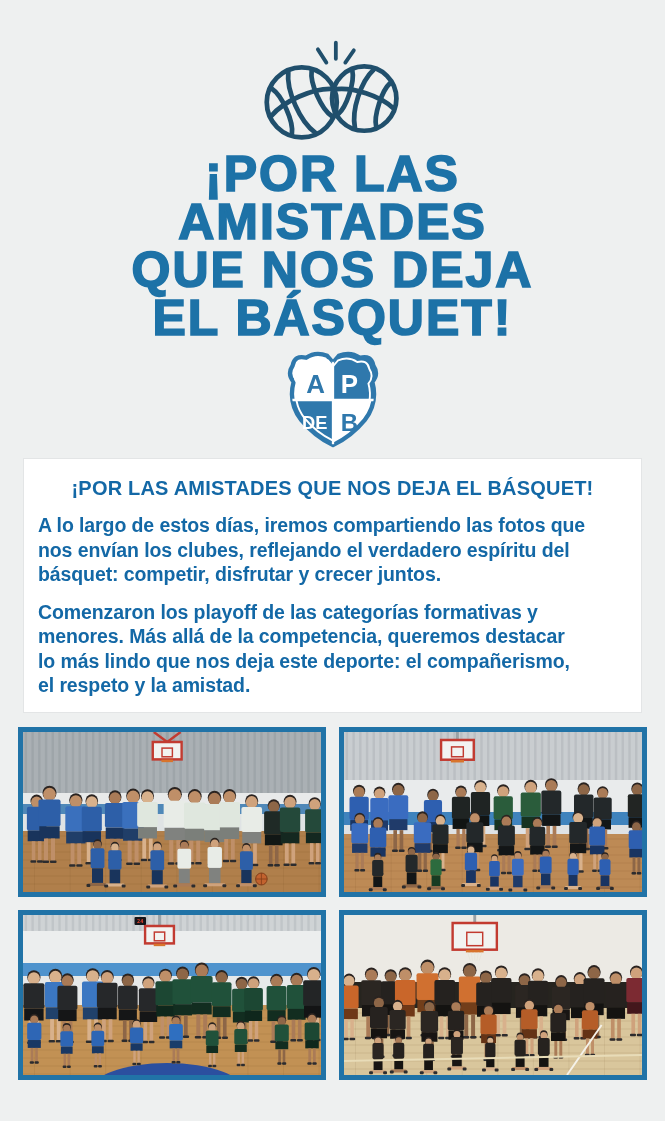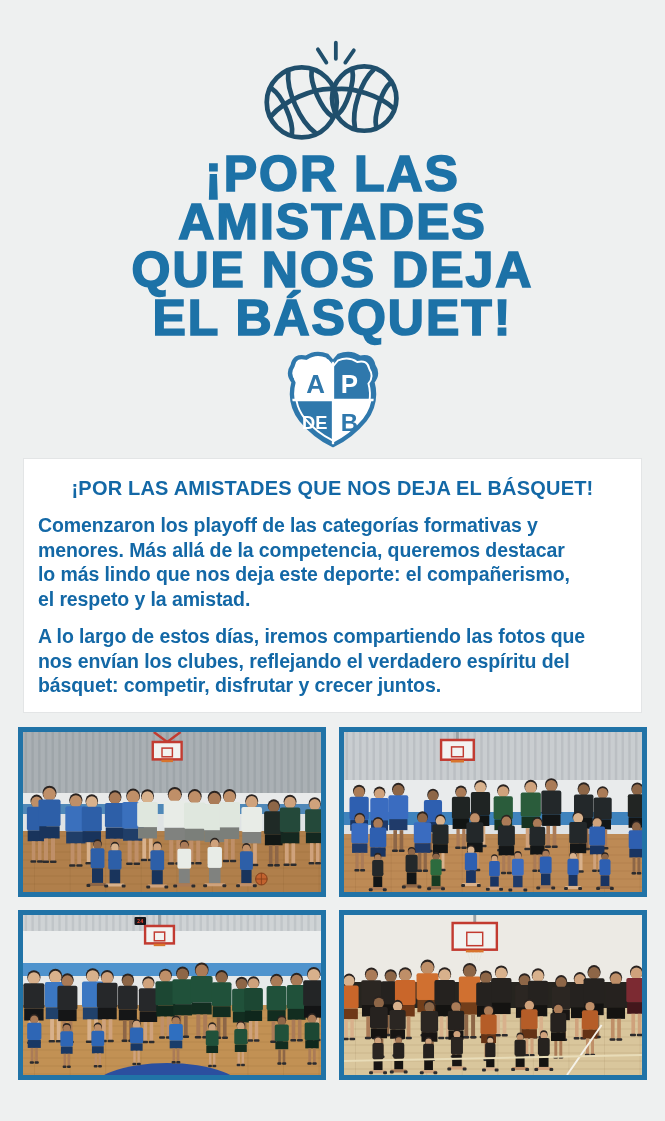--- a/index.html
+++ b/index.html
@@ -78,27 +78,27 @@
       <text x="67" y="45" font-size="27" fill="#ffffff">P</text>
       <text x="31" y="82" font-size="19" fill="#ffffff">DE</text>
       <text x="67" y="84" font-size="25" fill="var(--shield,#2f78ac)">B</text>
     </g>
   </svg>
 </div>
 
 <section class="card">
   <h2>¡POR LAS AMISTADES QUE NOS DEJA EL BÁSQUET!</h2>
   <div>
+      <p>A lo largo de estos días, iremos compartiendo las fotos que
+nos envían los clubes, reflejando el verdadero espíritu del
+básquet: competir, disfrutar y crecer juntos.</p>
       <p>Comenzaron los playoff de las categorías formativas y
 menores. Más allá de la competencia, queremos destacar
 lo más lindo que nos deja este deporte: el compañerismo,
 el respeto y la amistad.</p>
-      <p>A lo largo de estos días, iremos compartiendo las fotos que
-nos envían los clubes, reflejando el verdadero espíritu del
-básquet: competir, disfrutar y crecer juntos.</p>
     </div>
 </section>
 
 <section class="gallery">
     <figure class="ph">
       <svg viewBox="0 0 310 160" preserveAspectRatio="none" role="img" aria-label="Equipos de camisetas azules y blancas con verde posando juntos en un gimnasio de chapa con aro de básquet">
         <rect x="0" y="0" width="310" height="61" fill="#aab0b4"></rect>
         <line x1="3" y1="0" x2="3" y2="61" stroke="rgba(30,40,50,.08)" stroke-width="2.5"></line>
         <line x1="10" y1="0" x2="10" y2="61" stroke="rgba(30,40,50,.08)" stroke-width="2.5"></line>
         <line x1="17" y1="0" x2="17" y2="61" stroke="rgba(30,40,50,.08)" stroke-width="2.5"></line>

